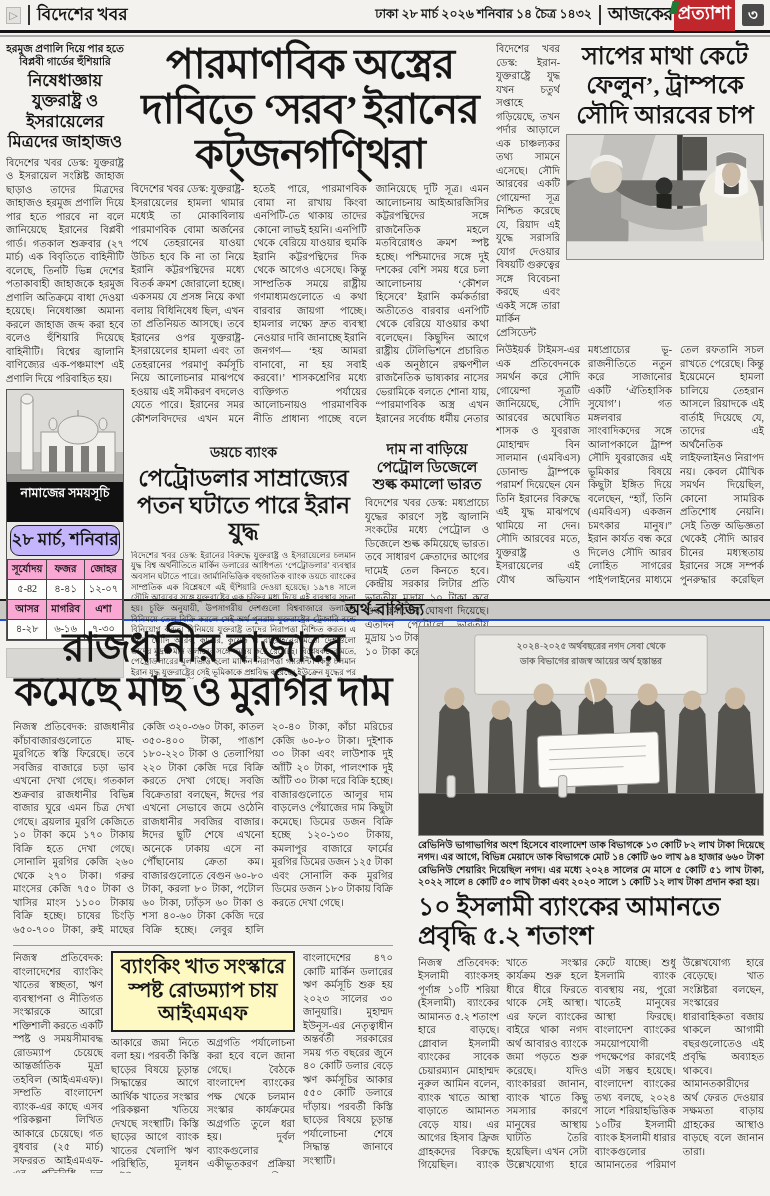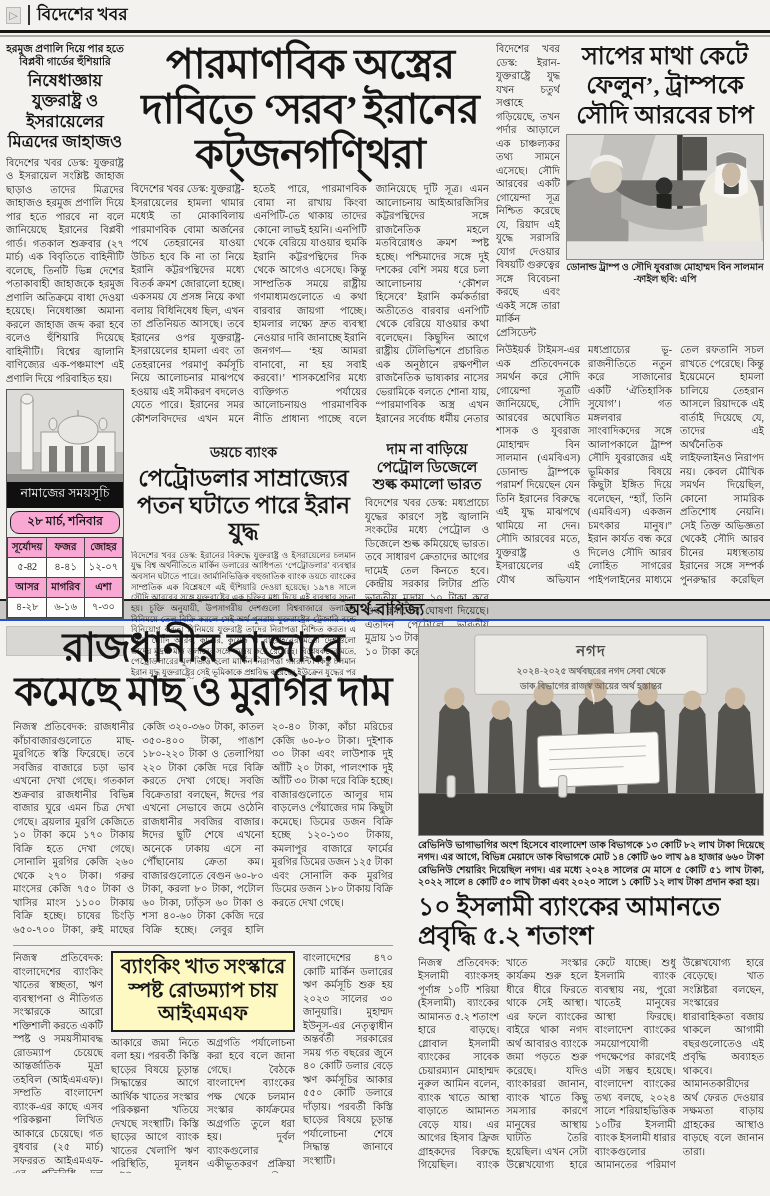--- a/index.html
+++ b/index.html
@@ -35,23 +35,23 @@
   .top-sec { display:flex; gap:7px; padding:5px 6px 0 6px; height:558px; }
   .colA { width:118px; flex:none; }
   .colB { width:358px; flex:none; }
   .colCD { flex:1; min-width:0; }
 
   .hl-sm { font-size:16.5px; font-weight:bold; text-align:center; line-height:1.22; margin:3px 0 4px 0; }
   .colA .body-txt { height:228px; }
 
   .mosque-box { border:1px solid #555; margin-top:5px; background:#e9e8e4; }
   .mosque-img { display:block; width:100%; height:92px; }
-  .prayer-title { background:#101010; color:#fff; text-align:center; font-size:12.5px; font-weight:normal; padding:2px 0 4px 0; }
+  .prayer-title { background:#101010; color:#fff; text-align:center; font-size:12.5px; font-weight:bold; padding:2px 0 18px 0; }
   .prayer-date { border:1.5px solid #222; border-radius:9px; margin:3px 3px; text-align:center;
-    font-size:12px; font-weight:bold; padding:0 0 1px 0; background:#f9a8d4; }
+    font-size:17px; font-weight:bold; padding:0 0 1px 0; background:#c4b5fd; }
   .prayer-tbl { width:100%; border-collapse:collapse; }
   .prayer-tbl td { border:1px solid #444; text-align:center; font-size:10px; padding:1px 0; background:#fdfdfb; }
   .prayer-tbl td.hd { background:#f9a8d4; font-weight:bold; }
   .ad-box { height:30px; background:#d8d7d3; border:1px solid #c2c1bd; margin-top:7px; }
 
   .hl-main { font-size:41px; font-weight:bold; text-align:center; line-height:1.1; letter-spacing:-1px; }
   .cols3 { column-count:3; column-gap:9px; height:252px; margin-top:5px; }
   .sub-row { display:flex; gap:9px; margin-top:7px; }
   .sub-left { width:225px; flex:none; }
   .kicker2 { font-size:14px; font-weight:bold; text-align:center; }
@@ -99,20 +99,29 @@
 </style>
 </head>
 <body>
 
 <div class="page">
 
   <div class="masthead">
     <span class="sec-icon">▷</span>
     <span class="vline"></span>
     <span class="sec-label">বিদেশের খবর</span>
+    <span class="mast-right">
+      <span class="dateline">ঢাকা ২৮ মার্চ ২০২৬ শনিবার ১৪ চৈত্র ১৪৩২</span>
+      <span class="vline"></span>
+      <span class="logo">
+        <span class="logo-black">আজকের</span>
+        <span class="logo-red"><i class="logo-leaf"></i><span>প্রত্যাশা</span></span>
+      </span>
+      <span class="pagenum">৩</span>
+    </span>
   </div>
   <div class="rule-b"></div>
   <div class="rule-g"></div>
 
   <div class="top-sec">
 
     <div class="colA">
       <div class="kicker">হরমুজ প্রণালি দিয়ে পার হতে বিপ্লবী গার্ডের হুঁশিয়ারি</div>
       <div class="hl-sm">নিষেধাজ্ঞায় যুক্তরাষ্ট্র ও ইসরায়েলের মিত্রদের জাহাজও</div>
       <div class="body-txt">বিদেশের খবর ডেস্ক: যুক্তরাষ্ট্র ও ইসরায়েল সংশ্লিষ্ট জাহাজ ছাড়াও তাদের মিত্রদের জাহাজও হরমুজ প্রণালি দিয়ে পার হতে পারবে না বলে জানিয়েছে ইরানের বিপ্লবী গার্ড। গতকাল শুক্রবার (২৭ মার্চ) এক বিবৃতিতে বাহিনীটি বলেছে, তিনটি ভিন্ন দেশের পতাকাবাহী জাহাজকে হরমুজ প্রণালি অতিক্রমে বাধা দেওয়া হয়েছে। নিষেধাজ্ঞা অমান্য করলে জাহাজ জব্দ করা হবে বলেও হুঁশিয়ারি দিয়েছে বাহিনীটি। বিশ্বের জ্বালানি বাণিজ্যের এক-পঞ্চমাংশ এই প্রণালি দিয়ে পরিবাহিত হয়।</div>
@@ -200,21 +209,20 @@
               <path d="M24 36 Q40 18 60 34 L58 26 Q42 14 28 26 Z" fill="#efeeea"></path>
               <path d="M148 126 L142 60 Q152 30 176 34 Q206 42 206 80 L210 126 Z" fill="#eceade"></path>
               <path d="M160 22 Q176 10 192 24 L194 58 Q176 70 158 58 Z" fill="#f6f5f1"></path>
               <path d="M160 22 Q176 12 192 24 L192 34 Q176 24 160 32 Z" fill="#8a8985"></path>
               <ellipse cx="176" cy="40" rx="10" ry="12" fill="#c9b9a4"></ellipse>
               <path d="M168 48 Q176 58 184 48 L184 60 L168 60 Z" fill="#4a4a46"></path>
               <path d="M58 60 Q100 84 150 70 L150 92 Q100 104 58 84 Z" fill="#b3b2ae"></path>
               <rect y="108" width="210" height="18" fill="#e6e5e1"></rect>
             </svg>
           </div>
-          <div class="caption1">ডোনাল্ড ট্রাম্প ও সৌদি যুবরাজ মোহাম্মদ বিন সালমান  -ফাইল ছবি: এপি</div>
         </div>
       </div>
       <div class="cols3b body-txt">নিউইয়র্ক টাইমস-এর এক প্রতিবেদনকে সমর্থন করে সৌদি গোয়েন্দা সূত্রটি জানিয়েছে, সৌদি আরবের অঘোষিত শাসক ও যুবরাজ মোহাম্মদ বিন সালমান (এমবিএস) ডোনাল্ড ট্রাম্পকে পরামর্শ দিয়েছেন যেন তিনি ইরানের বিরুদ্ধে এই যুদ্ধ মাঝপথে থামিয়ে না দেন। সৌদি আরবের মতে, যুক্তরাষ্ট্র ও ইসরায়েলের এই যৌথ অভিযান মধ্যপ্রাচ্যের ভূ-রাজনীতিতে নতুন করে সাজানোর একটি ‘ঐতিহাসিক সুযোগ’। গত মঙ্গলবার সাংবাদিকদের সঙ্গে আলাপকালে ট্রাম্প সৌদি যুবরাজের এই ভূমিকার বিষয়ে কিছুটা ইঙ্গিত দিয়ে বলেছেন, “হ্যাঁ, তিনি (এমবিএস) একজন চমৎকার মানুষ।” ইরান কার্যত বন্ধ করে দিলেও সৌদি আরব লোহিত সাগরের পাইপলাইনের মাধ্যমে তেল রফতানি সচল রাখতে পেরেছে। কিন্তু ইয়েমেনে হামলা চালিয়ে তেহরান আসলে রিয়াদকে এই বার্তাই দিয়েছে যে, তাদের এই অর্থনৈতিক লাইফলাইনও নিরাপদ নয়। কেবল মৌখিক সমর্থন দিয়েছিল, কোনো সামরিক প্রতিশোধ নেয়নি। সেই তিক্ত অভিজ্ঞতা থেকেই সৌদি আরব চীনের মধ্যস্থতায় ইরানের সঙ্গে সম্পর্ক পুনরুদ্ধার করেছিল যাতে কোনো যুদ্ধে ইরান সরাসরি সৌদি আরবের ওপর হামলা না করে।</div>
     </div>
   </div>
 
   <div class="section-bar">অর্থ-বাণিজ্য</div>
 
   <div class="econ">
 
@@ -257,21 +265,20 @@
           </g>
           <path d="M182 52 Q190 72 188 78" stroke="#efeeea" fill="#e9e8e4"></path>
           <rect x="128" y="108" width="130" height="52" rx="4" fill="#fbfaf6" stroke="#9a9995" transform="rotate(-2 193 134)"></rect>
           <line x1="140" y1="124" x2="244" y2="120" stroke="#b5b4b0"></line>
           <line x1="140" y1="134" x2="244" y2="130" stroke="#b5b4b0"></line>
           <line x1="140" y1="144" x2="220" y2="141" stroke="#b5b4b0"></line>
           <rect x="30" y="150" width="9" height="22" rx="3" fill="#e3e2de" stroke="#9a9995"></rect>
           <rect x="150" y="150" width="9" height="22" rx="3" fill="#e3e2de" stroke="#9a9995"></rect>
         </svg>
         <div class="banner">
-          <div class="banner-brand">নগদ</div>
           <div class="banner-l1">২০২৪-২০২৫ অর্থবছরের নগদ সেবা থেকে</div>
           <div class="banner-l2">ডাক বিভাগের রাজস্ব আয়ের অর্থ হস্তান্তর</div>
         </div>
       </div>
       <div class="caption2">রেভিনিউ ভাগাভাগির অংশ হিসেবে বাংলাদেশ ডাক বিভাগকে ১৩ কোটি ৮২ লাখ টাকা দিয়েছে নগদ। এর আগে, বিভিন্ন মেয়াদে ডাক বিভাগকে মোট ১৪ কোটি ৬০ লাখ ৯৪ হাজার ৬৬০ টাকা রেভিনিউ শেয়ারিং দিয়েছিল নগদ। এর মধ্যে ২০২৪ সালের মে মাসে ৫ কোটি ৫১ লাখ টাকা, ২০২২ সালে ৪ কোটি ৫০ লাখ টাকা এবং ২০২০ সালে ১ কোটি ১২ লাখ টাকা প্রদান করা হয়।</div>
       <div class="hl-islamic">১০ ইসলামী ব্যাংকের আমানতে প্রবৃদ্ধি ৫.২ শতাংশ</div>
       <div class="cols4 body-txt">নিজস্ব প্রতিবেদক: ইসলামী ব্যাংকসহ পূর্ণাঙ্গ ১০টি শরিয়া (ইসলামী) ব্যাংকের আমানত ৫.২ শতাংশ হারে বাড়ছে। গ্লোবাল ইসলামী ব্যাংকের সাবেক চেয়ারম্যান মোহাম্মদ নুরুল আমিন বলেন, ব্যাংক খাতে আস্থা বাড়াতে আমানত বেড়ে যায়। এর আগের হিসাব ফ্রিজ গ্রাহকদের বিরুদ্ধে গিয়েছিল। ব্যাংক খাতে সংস্কার কার্যক্রম শুরু হলে ধীরে ধীরে ফিরতে থাকে সেই আস্থা। এর ফলে ব্যাংকের বাইরে থাকা নগদ অর্থ আবারও ব্যাংকে জমা পড়তে শুরু করেছে। যদিও ব্যাংকাররা জানান, ব্যাংক খাতে কিছু সমস্যার কারণে মানুষের আস্থায় ঘাটতি তৈরি হয়েছিল। এখন সেটা উল্লেখযোগ্য হারে কেটে যাচ্ছে। শুধু ইসলামি ব্যাংক ব্যবস্থায় নয়, পুরো খাতেই মানুষের আস্থা ফিরছে। বাংলাদেশ ব্যাংকের সময়োপযোগী পদক্ষেপের কারণেই এটা সম্ভব হয়েছে। বাংলাদেশ ব্যাংকের তথ্য বলছে, ২০২৪ সালে শরিয়াহভিত্তিক ১০টির ইসলামী ব্যাংক ইসলামী ধারার ব্যাংকগুলোর আমানতের পরিমাণ উল্লেখযোগ্য হারে বেড়েছে। খাত সংশ্লিষ্টরা বলছেন, সংস্কারের ধারাবাহিকতা বজায় থাকলে আগামী বছরগুলোতেও এই প্রবৃদ্ধি অব্যাহত থাকবে। আমানতকারীদের অর্থ ফেরত দেওয়ার সক্ষমতা বাড়ায় গ্রাহকের আস্থাও বাড়ছে বলে জানান তারা।</div>
     </div>
   </div>
 

